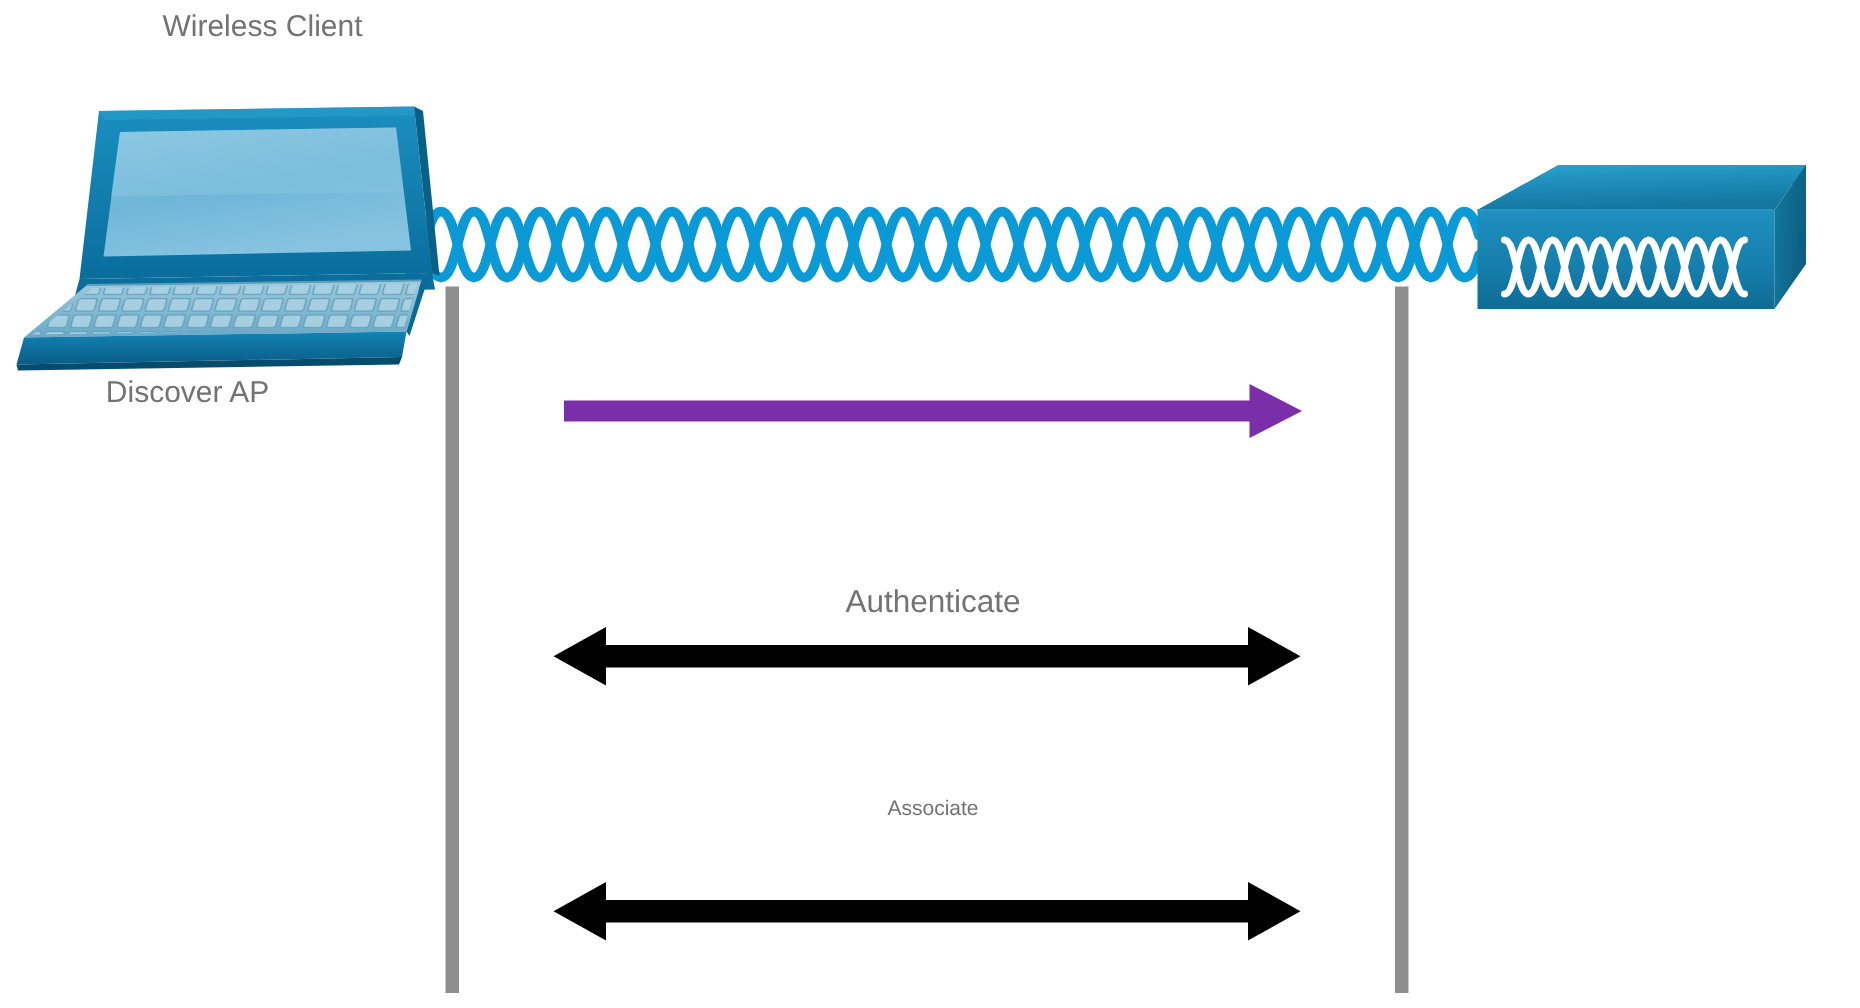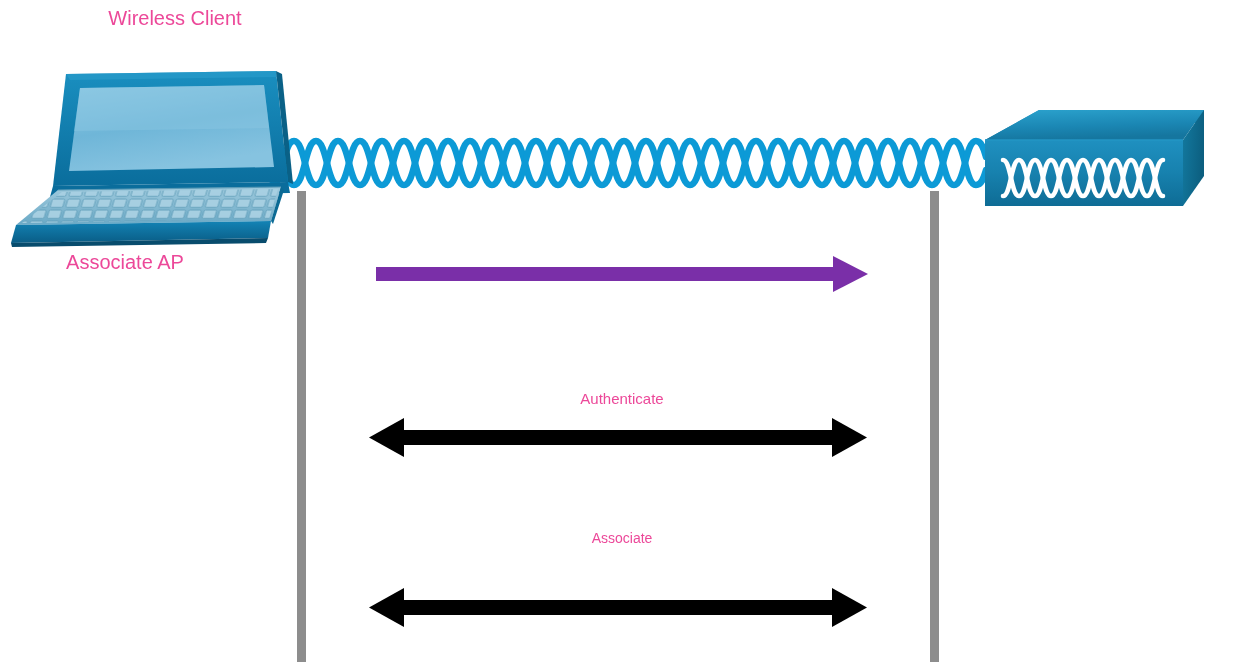--- a/index.html
+++ b/index.html
@@ -20,21 +20,21 @@
   }
   #stage svg.layer {
     position: absolute;
     left: 0;
     top: 0;
     width: 1240px;
     height: 672px;
   }
   .label {
     position: absolute;
-    color: #ec4899;
+    color: #737373;
     font-family: "Liberation Sans", sans-serif;
     white-space: nowrap;
     line-height: 1;
   }
   #label-wireless-client {
     left: 0px;
     top: 8px;
     width: 350px;
     text-align: center;
     font-size: 20px;
@@ -51,21 +51,21 @@
     top: 252px;
     width: 250px;
     text-align: center;
     font-size: 20px;
   }
   #label-authenticate {
     left: 376px;
     top: 391px;
     width: 492px;
     text-align: center;
-    font-size: 15px;
+    font-size: 21px;
   }
   #label-associate {
     left: 376px;
     top: 531px;
     width: 492px;
     text-align: center;
     font-size: 14px;
   }
 </style>
 </head>
@@ -229,19 +229,19 @@
     <g>
       <rect x="400" y="600" width="437" height="15" fill="#000000"></rect>
       <path d="M 369,607.5 L 404,588 L 404,627 Z" fill="#000000"></path>
       <path d="M 867,607.5 L 832,588 L 832,627 Z" fill="#000000"></path>
     </g>
   </svg>
 
   <div class="label" id="label-wireless-client">Wireless Client</div>
 
 
-  <div class="label" id="label-discover-ap">Associate AP</div>
+  <div class="label" id="label-discover-ap">Discover AP</div>
 
   <div class="label" id="label-authenticate">Authenticate</div>
 
   <div class="label" id="label-associate">Associate</div>
 
 </div>
 
 </body></html>

